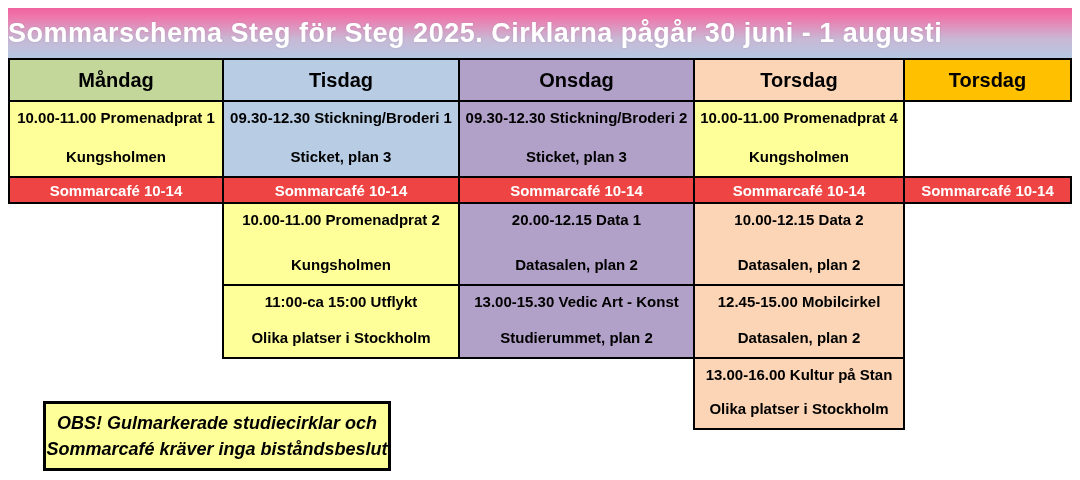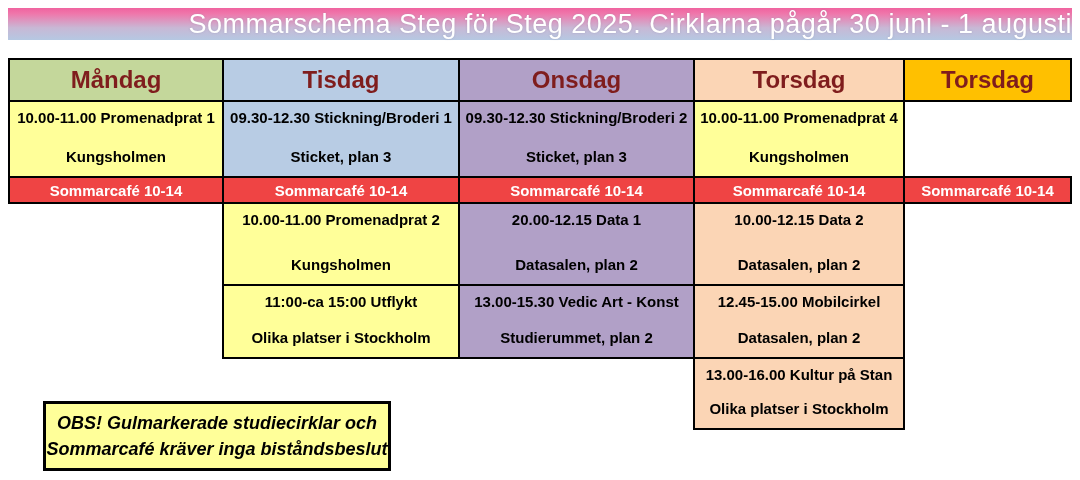--- a/index.html
+++ b/index.html
@@ -1,30 +1,31 @@
 <!DOCTYPE html>
 <html><head>
 <meta charset="utf-8">
 <style>
   html,body{margin:0;padding:0;background:#fff;}
   .stage{
     position:relative;width:1080px;height:480px;background:#ffffff;
     font-family:"Liberation Sans",sans-serif;overflow:hidden;
   }
   .banner{
-    position:absolute;left:8px;top:8px;width:1064px;height:32px;
+    position:absolute;left:8px;top:8px;width:1064px;height:50px;
     background:linear-gradient(180deg,#f0639f 0%,#ef77ab 18%,#c8b8d5 62%,#b5c8e2 100%);
-    color:#ffffff;display:flex;align-items:center;justify-content:flex-end;
+    color:#ffffff;display:flex;align-items:center;justify-content:flex-start;
     font-size:27px;letter-spacing:.5px;white-space:nowrap;
     text-shadow:0 0 2px rgba(120,120,150,.35);
+    font-weight:bold;
   }
   .cell{position:absolute;box-sizing:border-box;border:2px solid #000;}
   .head{
     display:flex;align-items:center;justify-content:center;
-    font-weight:bold;font-size:24px;color:#7f1d1d;
+    font-weight:bold;font-size:20px;color:#000000;
   }
   .slot{
     padding:7px 4px 11px 4px;display:flex;flex-direction:column;
     justify-content:space-between;font-weight:bold;font-size:15px;
     color:#000;line-height:1.15;white-space:nowrap;text-align:center;
   }
   .cafe{
     display:flex;align-items:center;justify-content:center;
     font-weight:bold;font-size:15px;color:#ffffff;background:#ef4444;
   }

